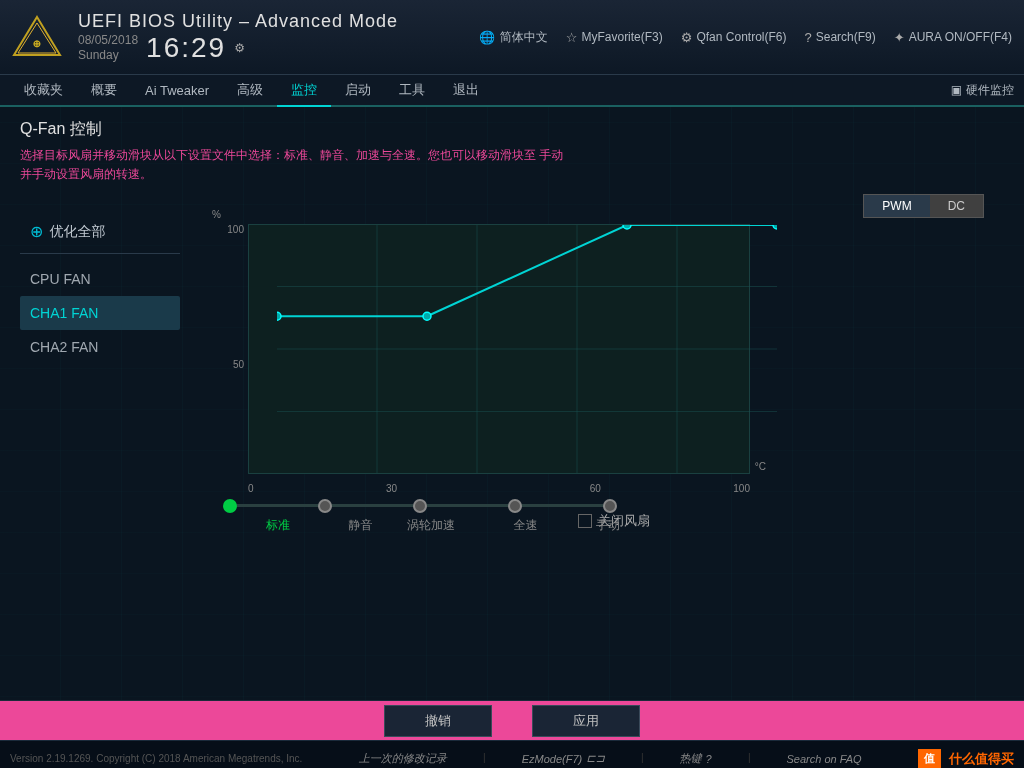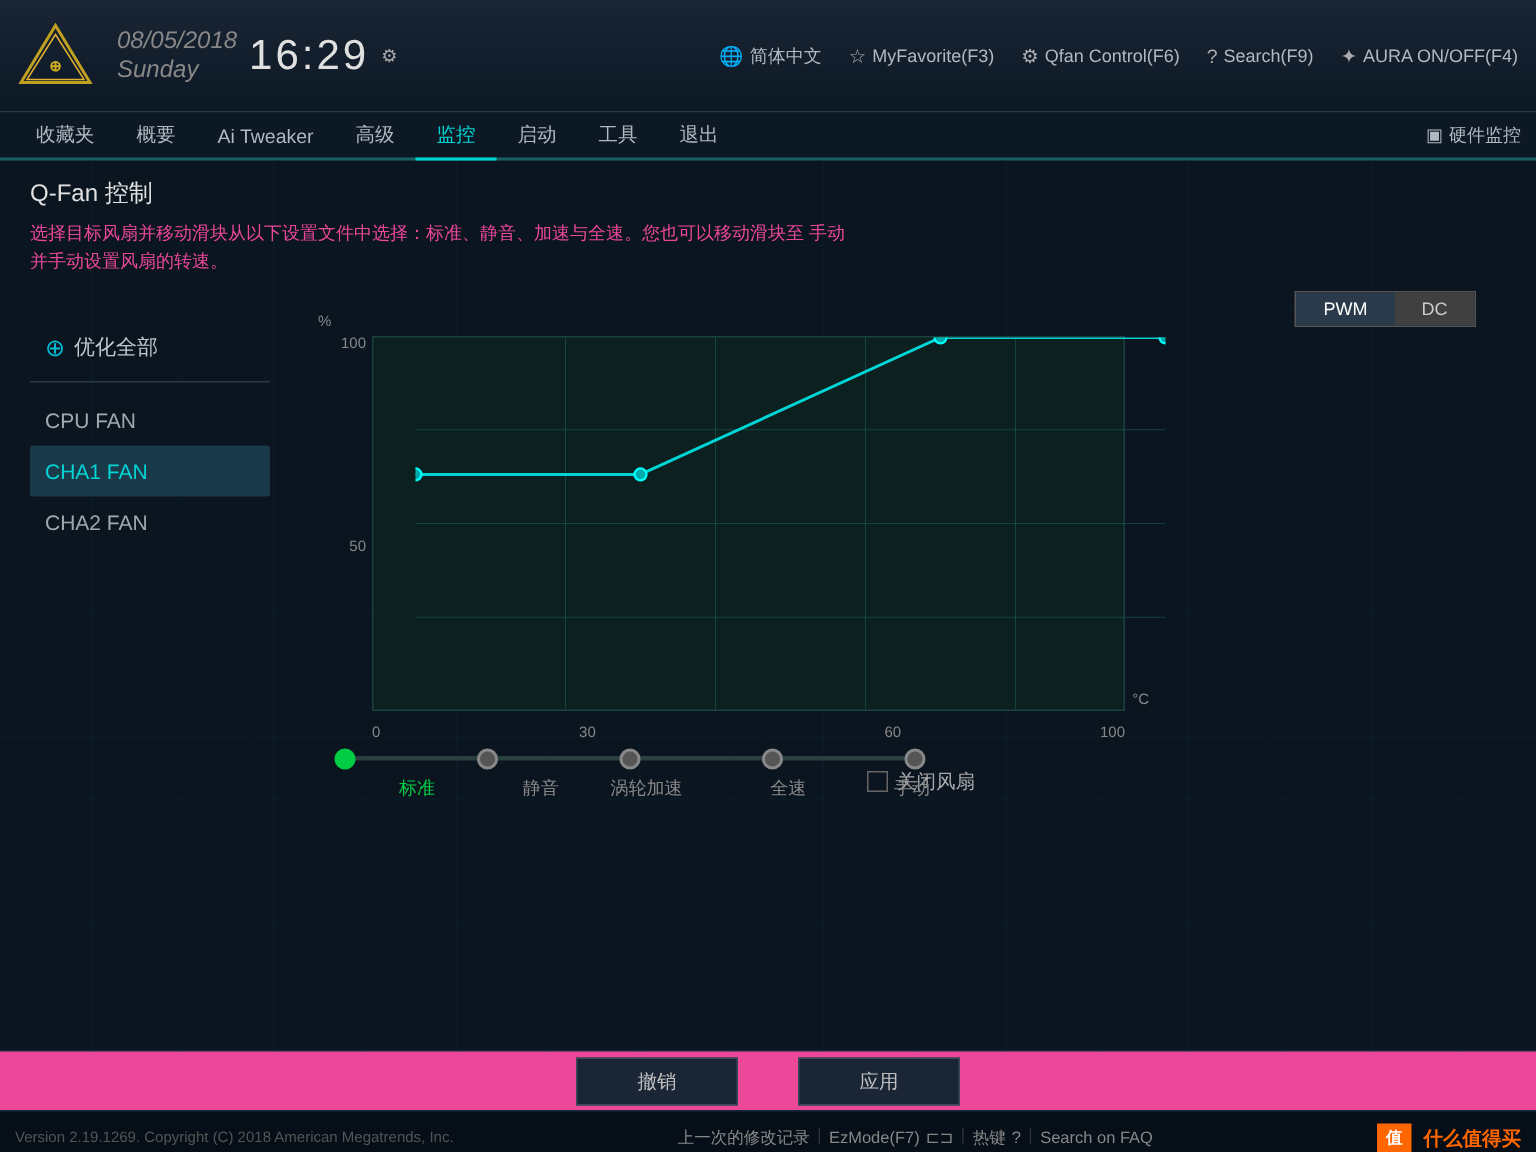--- a/index.html
+++ b/index.html
@@ -37,24 +37,23 @@
       font-size: 18px;
       font-weight: 400;
       letter-spacing: 1px;
     }
     .header-datetime {
       display: flex;
       align-items: center;
       gap: 8px;
     }
     .header-date-small {
-      font-size: 16px;
+      font-size: 12px;
       color: #888;
       line-height: 1.2;
-      font-style: italic;
     }
     .header-time {
       font-size: 28px;
       color: #e0e0e0;
       font-weight: 300;
       letter-spacing: 2px;
     }
     .gear-icon-small {
       color: #aaa;
       font-size: 12px;
@@ -382,21 +381,22 @@
       border-top: 1px solid #1a2a3a;
       display: flex;
       align-items: center;
       justify-content: space-between;
       padding: 0 10px;
       font-size: 11px;
       color: #666;
     }
     .footer-left {
       display: flex;
-      gap: 5px;
+      gap: 36px;
+      font-style: italic;
     }
     .footer-link {
       color: #888;
       cursor: pointer;
       display: flex;
       align-items: center;
       gap: 4px;
     }
     .footer-divider {
       color: #333;
@@ -456,20 +456,21 @@
 
 <div class="header">
 
   <svg class="header-logo" viewBox="0 0 50 45">
     <polygon points="25,2 48,40 2,40" fill="none" stroke="#c0a020" stroke-width="2"></polygon>
     <polygon points="25,8 44,38 6,38" fill="none" stroke="#e0b030" stroke-width="1"></polygon>
     <text x="25" y="32" text-anchor="middle" fill="#d0b020" font-size="10" font-weight="bold">⊕</text>
   </svg>
 
   <div class="header-title-block">
+    <span class="header-title">UEFI BIOS Utility – Advanced Mode</span>
     <div class="header-datetime">
       <div class="header-date-small">
         <span>08/05/2018</span><br>
         <span>Sunday</span>
       </div>
       <span class="header-time">16:29</span>
       <span class="gear-icon-small">⚙</span>
     </div>
   </div>
 

